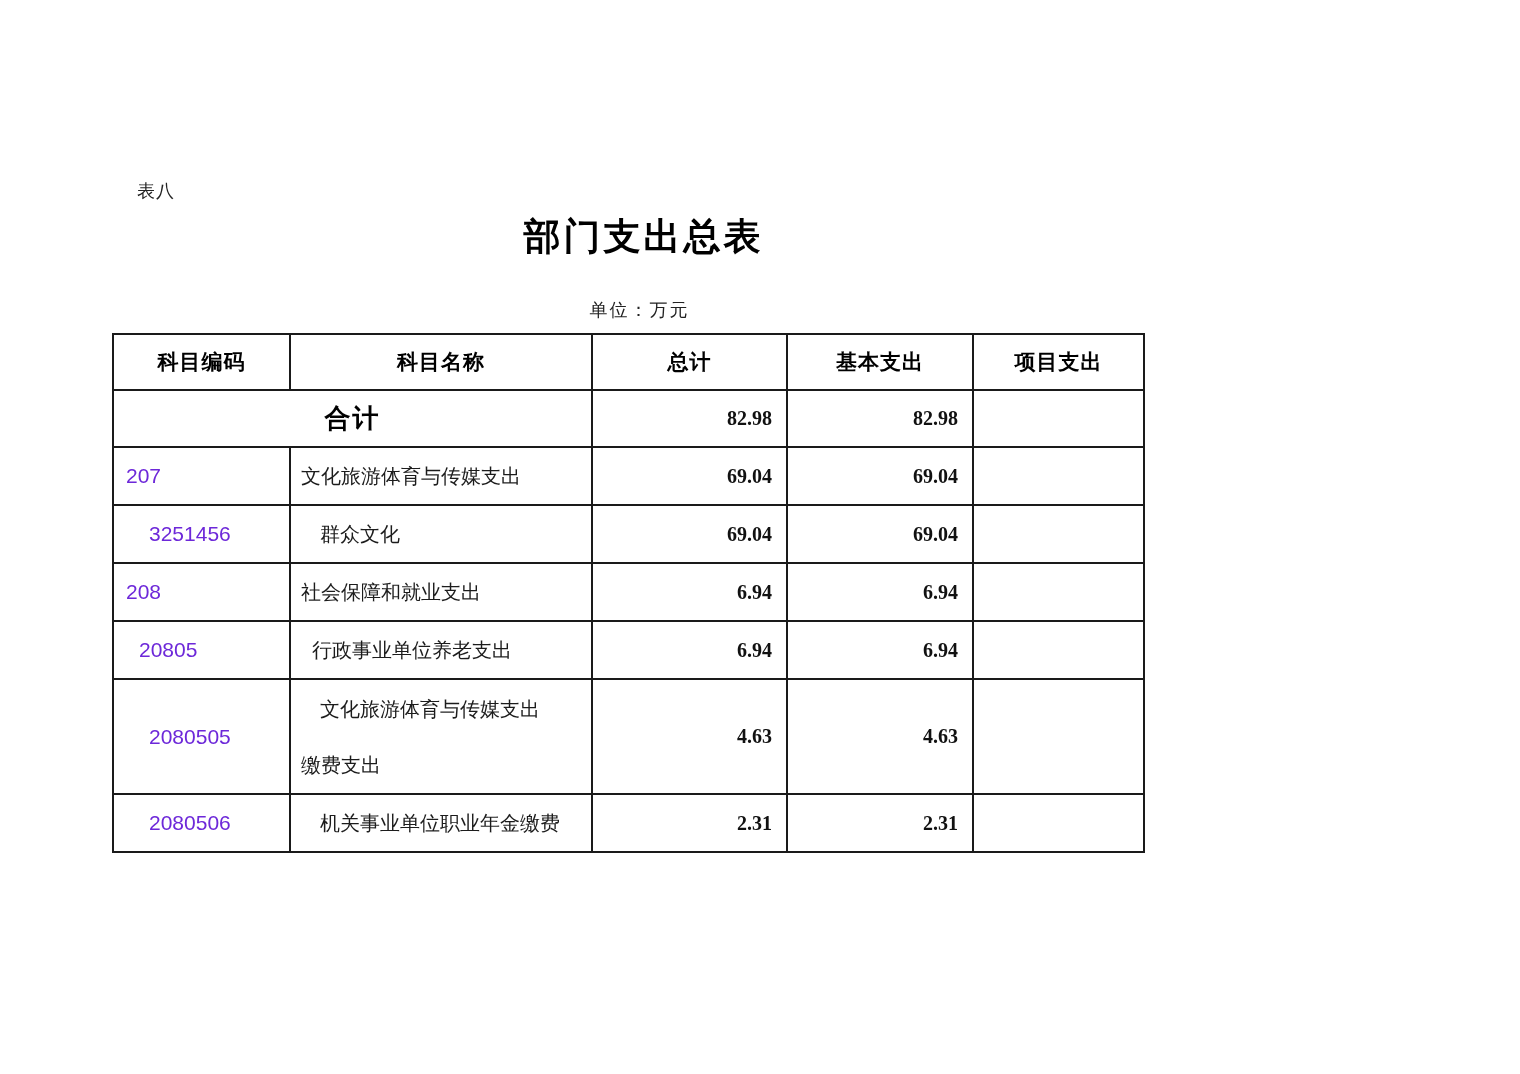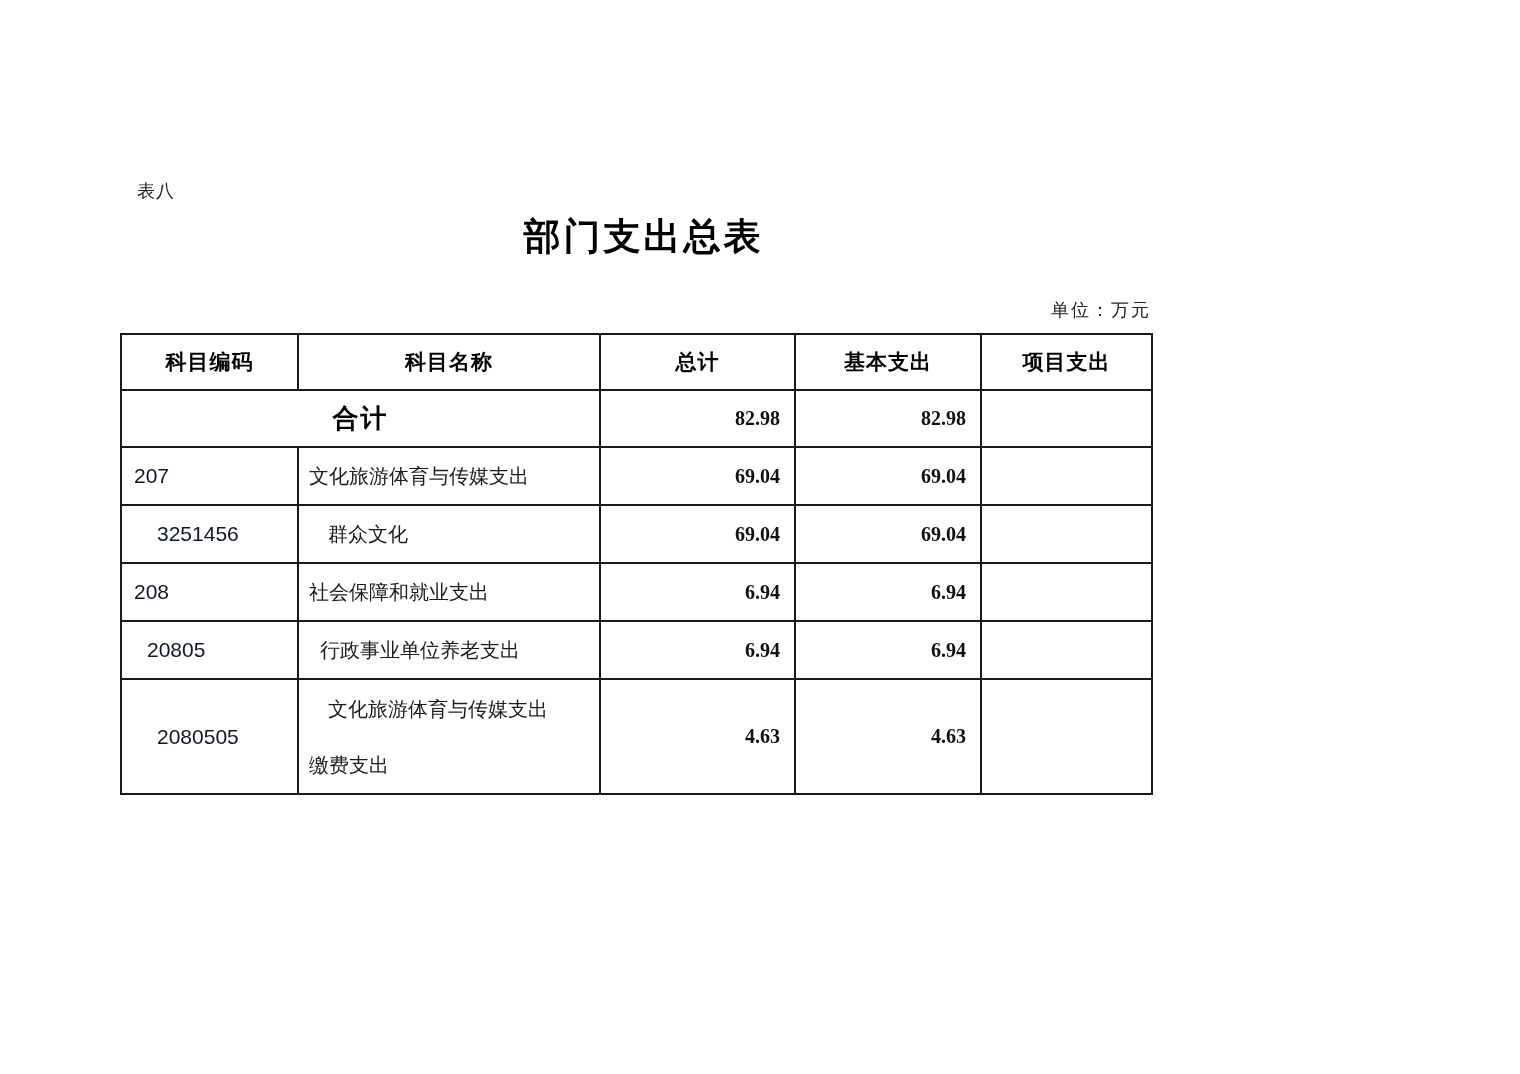--- a/index.html
+++ b/index.html
@@ -32,30 +32,30 @@
     font-weight: bold;
     font-family: Liberation Sans, sans-serif;
     color: #000;
     letter-spacing: 3px;
   }
   .unit-note {
     position: absolute;
     left: 128px;
     top: 298px;
     width: 1031px;
-    text-align: right;
+    text-align: center;
     padding-right: 8px;
     font-size: 18px;
     font-family: "Liberation Serif", serif;
     color: #222;
     letter-spacing: 2px;
   }
   table.budget {
     position: absolute;
-    left: 120px;
+    left: 112px;
     top: 333px;
     border-collapse: collapse;
     table-layout: fixed;
     width: 1031px;
     border-radius: 6px;
   }
   table.budget td, table.budget th {
     border: 2px solid #1a1a1a;
     vertical-align: middle;
     overflow: hidden;
@@ -68,21 +68,21 @@
     font-family: "Liberation Sans", sans-serif;
     font-weight: bold;
     font-size: 21px;
     color: #000;
     text-align: center;
     letter-spacing: 1px;
   }
   td.code {
     font-family: "Liberation Sans", sans-serif;
     font-size: 21px;
-    color: #0f172a;
+    color: #6d28d9;
     text-align: left;
   }
   td.code.l1 { padding-left: 12px; }
   td.code.l2 { padding-left: 25px; }
   td.code.l3 { padding-left: 35px; }
   td.name {
     font-family: "Liberation Serif", serif;
     font-size: 20px;
     color: #1c1c1c;
     text-align: left;
@@ -188,16 +188,25 @@
         <tr class="r-tall">
           <td class="code l3">2080505</td>
           <td class="name">
             <div class="nl i3">文化旅游体育与传媒支出</div>
             <div class="nl i1">缴费支出</div>
           </td>
           <td class="num">4.63</td>
           <td class="num">4.63</td>
           <td class="num"></td>
         </tr>
+        <tr class="r-last">
+          <td class="code l3">2080506</td>
+          <td class="name">
+            <div class="nl i3">机关事业单位职业年金缴费</div>
+          </td>
+          <td class="num">2.31</td>
+          <td class="num">2.31</td>
+          <td class="num"></td>
+        </tr>
       </tbody>
   </table>
 
 </div>
 
 </body></html>

